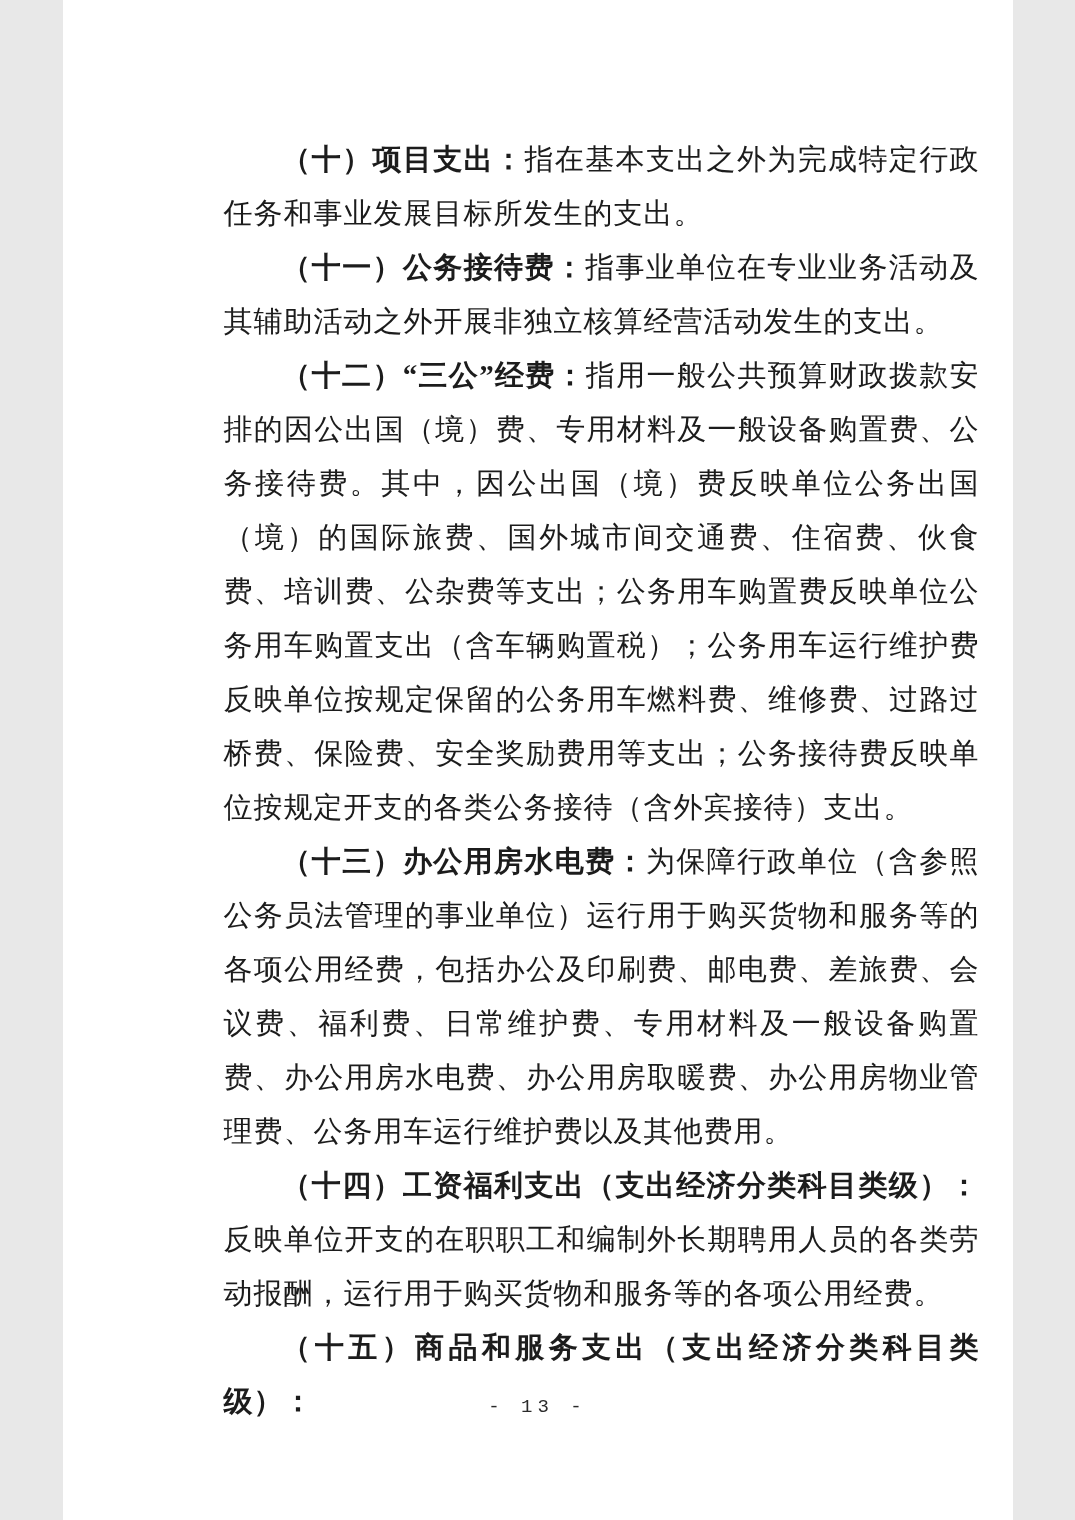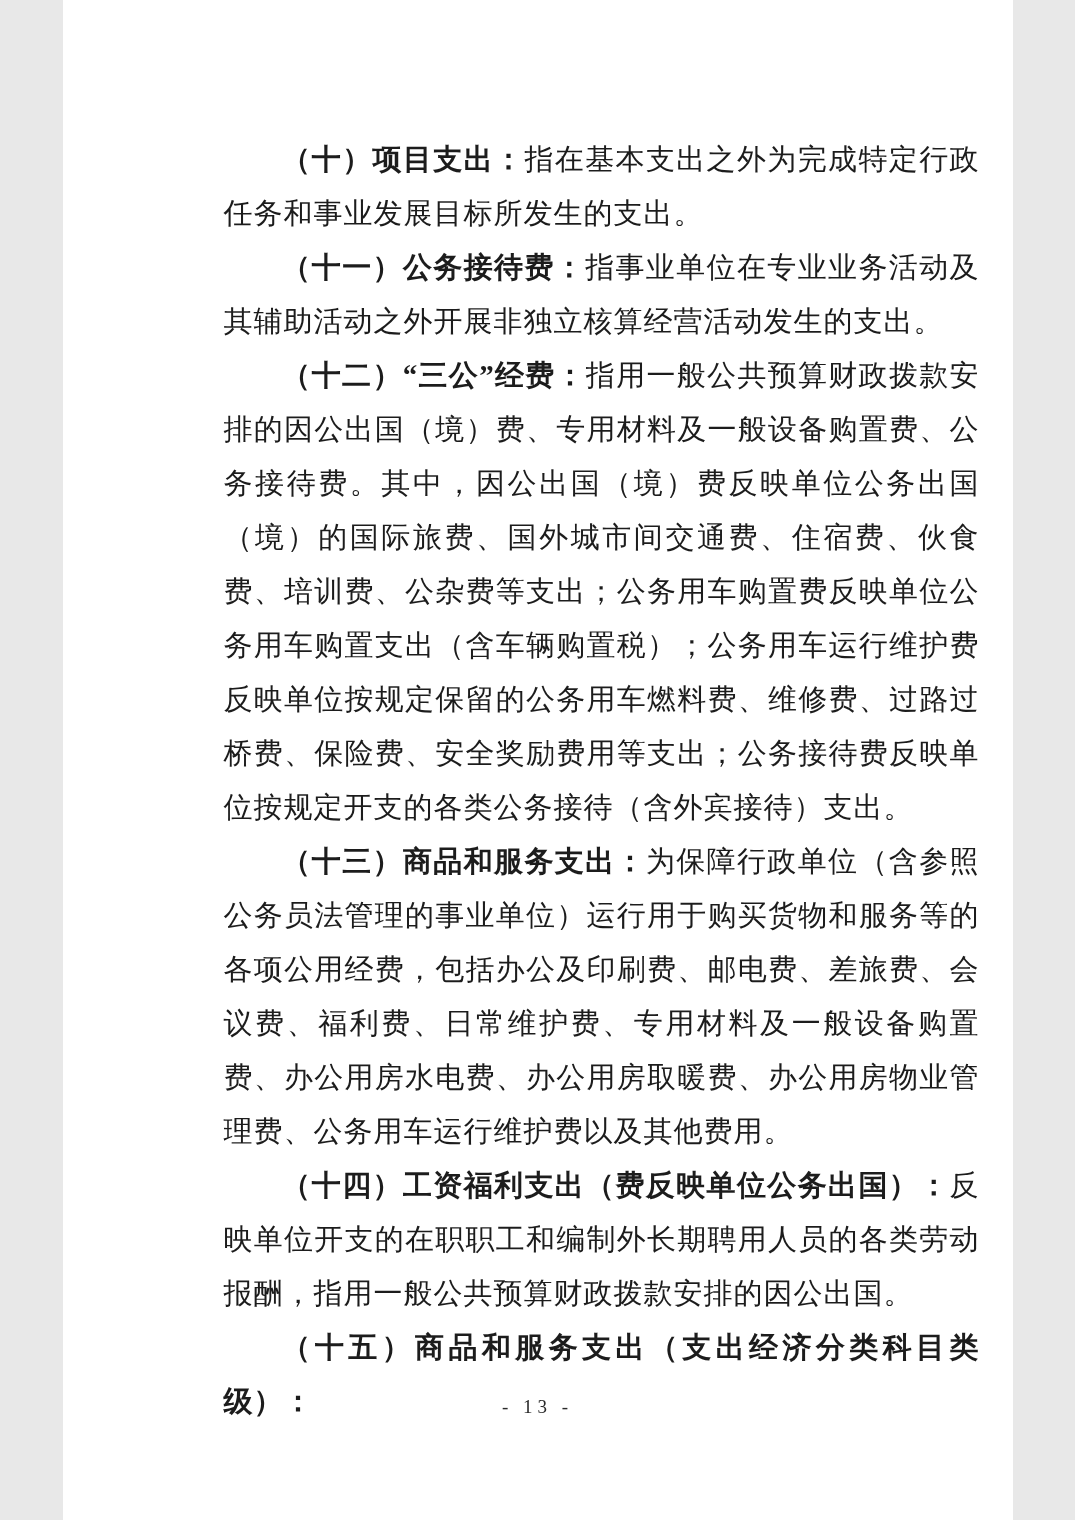--- a/index.html
+++ b/index.html
@@ -40,29 +40,29 @@
   }
   .footer {
     position: absolute;
     left: 0;
     right: 0;
     top: 1396px;
     text-align: center;
     font-size: 19px;
     letter-spacing: 5px;
     color: #2a2a2a;
-    font-family: Liberation Serif, serif;
+    font-family: Liberation Mono, monospace;
   }
 </style>
 </head>
 <body>
 
 <div class="page">
   <div class="content">
     <p class="para"><span class="lead">（十）项目支出：</span><span class="body-text">指在基本支出之外为完成特定行政任务和事业发展目标所发生的支出。</span></p>
     <p class="para"><span class="lead">（十一）公务接待费：</span><span class="body-text">指事业单位在专业业务活动及其辅助活动之外开展非独立核算经营活动发生的支出。</span></p>
     <p class="para"><span class="lead">（十二）“三公”经费：</span><span class="body-text">指用一般公共预算财政拨款安排的因公出国（境）费、专用材料及一般设备购置费、公务接待费。其中，因公出国（境）费反映单位公务出国（境）的国际旅费、国外城市间交通费、住宿费、伙食费、培训费、公杂费等支出；公务用车购置费反映单位公务用车购置支出（含车辆购置税）；公务用车运行维护费反映单位按规定保留的公务用车燃料费、维修费、过路过桥费、保险费、安全奖励费用等支出；公务接待费反映单位按规定开支的各类公务接待（含外宾接待）支出。</span></p>
-    <p class="para"><span class="lead">（十三）商品和服务支出：</span><span class="body-text">为保障行政单位（含参照公务员法管理的事业单位）运行用于购买货物和服务等的各项公用经费，包括办公及印刷费、邮电费、差旅费、会议费、福利费、日常维护费、专用材料及一般设备购置费、办公用房水电费、办公用房取暖费、办公用房物业管理费、公务用车运行维护费以及其他费用。</span></p>
-    <p class="para"><span class="lead">（十四）工资福利支出（费反映单位公务出国）：</span><span class="body-text">反映单位开支的在职职工和编制外长期聘用人员的各类劳动报酬，指用一般公共预算财政拨款安排的因公出国。</span></p>
+    <p class="para"><span class="lead">（十三）办公用房水电费：</span><span class="body-text">为保障行政单位（含参照公务员法管理的事业单位）运行用于购买货物和服务等的各项公用经费，包括办公及印刷费、邮电费、差旅费、会议费、福利费、日常维护费、专用材料及一般设备购置费、办公用房水电费、办公用房取暖费、办公用房物业管理费、公务用车运行维护费以及其他费用。</span></p>
+    <p class="para"><span class="lead">（十四）工资福利支出（支出经济分类科目类级）：</span><span class="body-text">反映单位开支的在职职工和编制外长期聘用人员的各类劳动报酬，运行用于购买货物和服务等的各项公用经费。</span></p>
     <p class="para"><span class="lead">（十五）商品和服务支出（支出经济分类科目类级）：</span><span class="body-text"></span></p>
   </div>
   <div class="footer">- 13 -</div>
 </div>
 
 </body></html>

